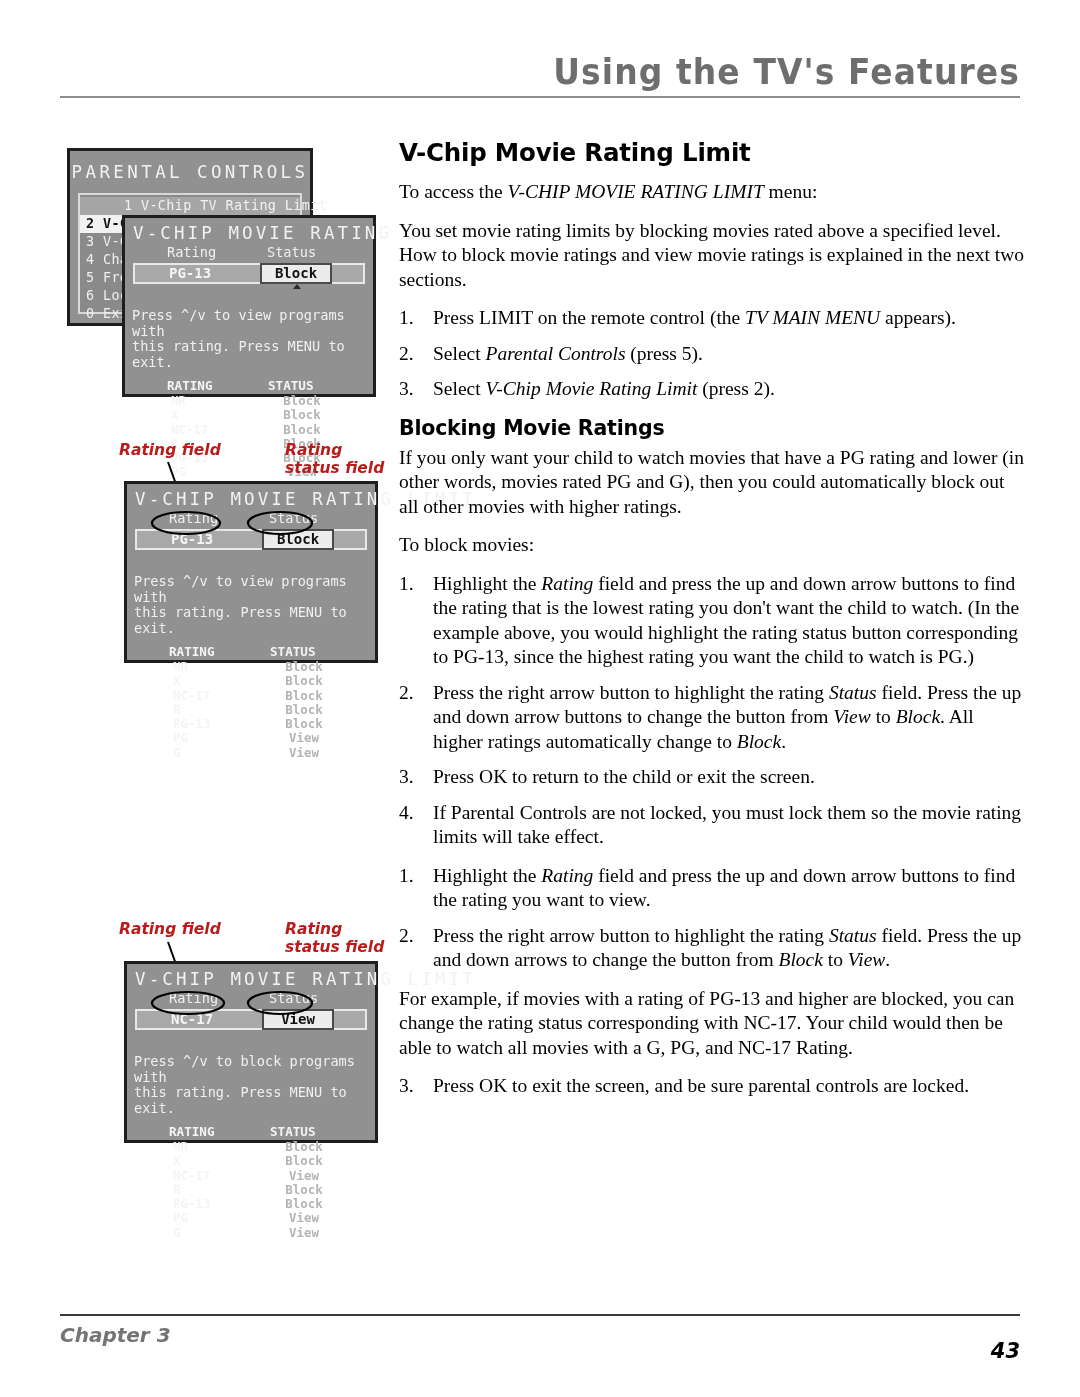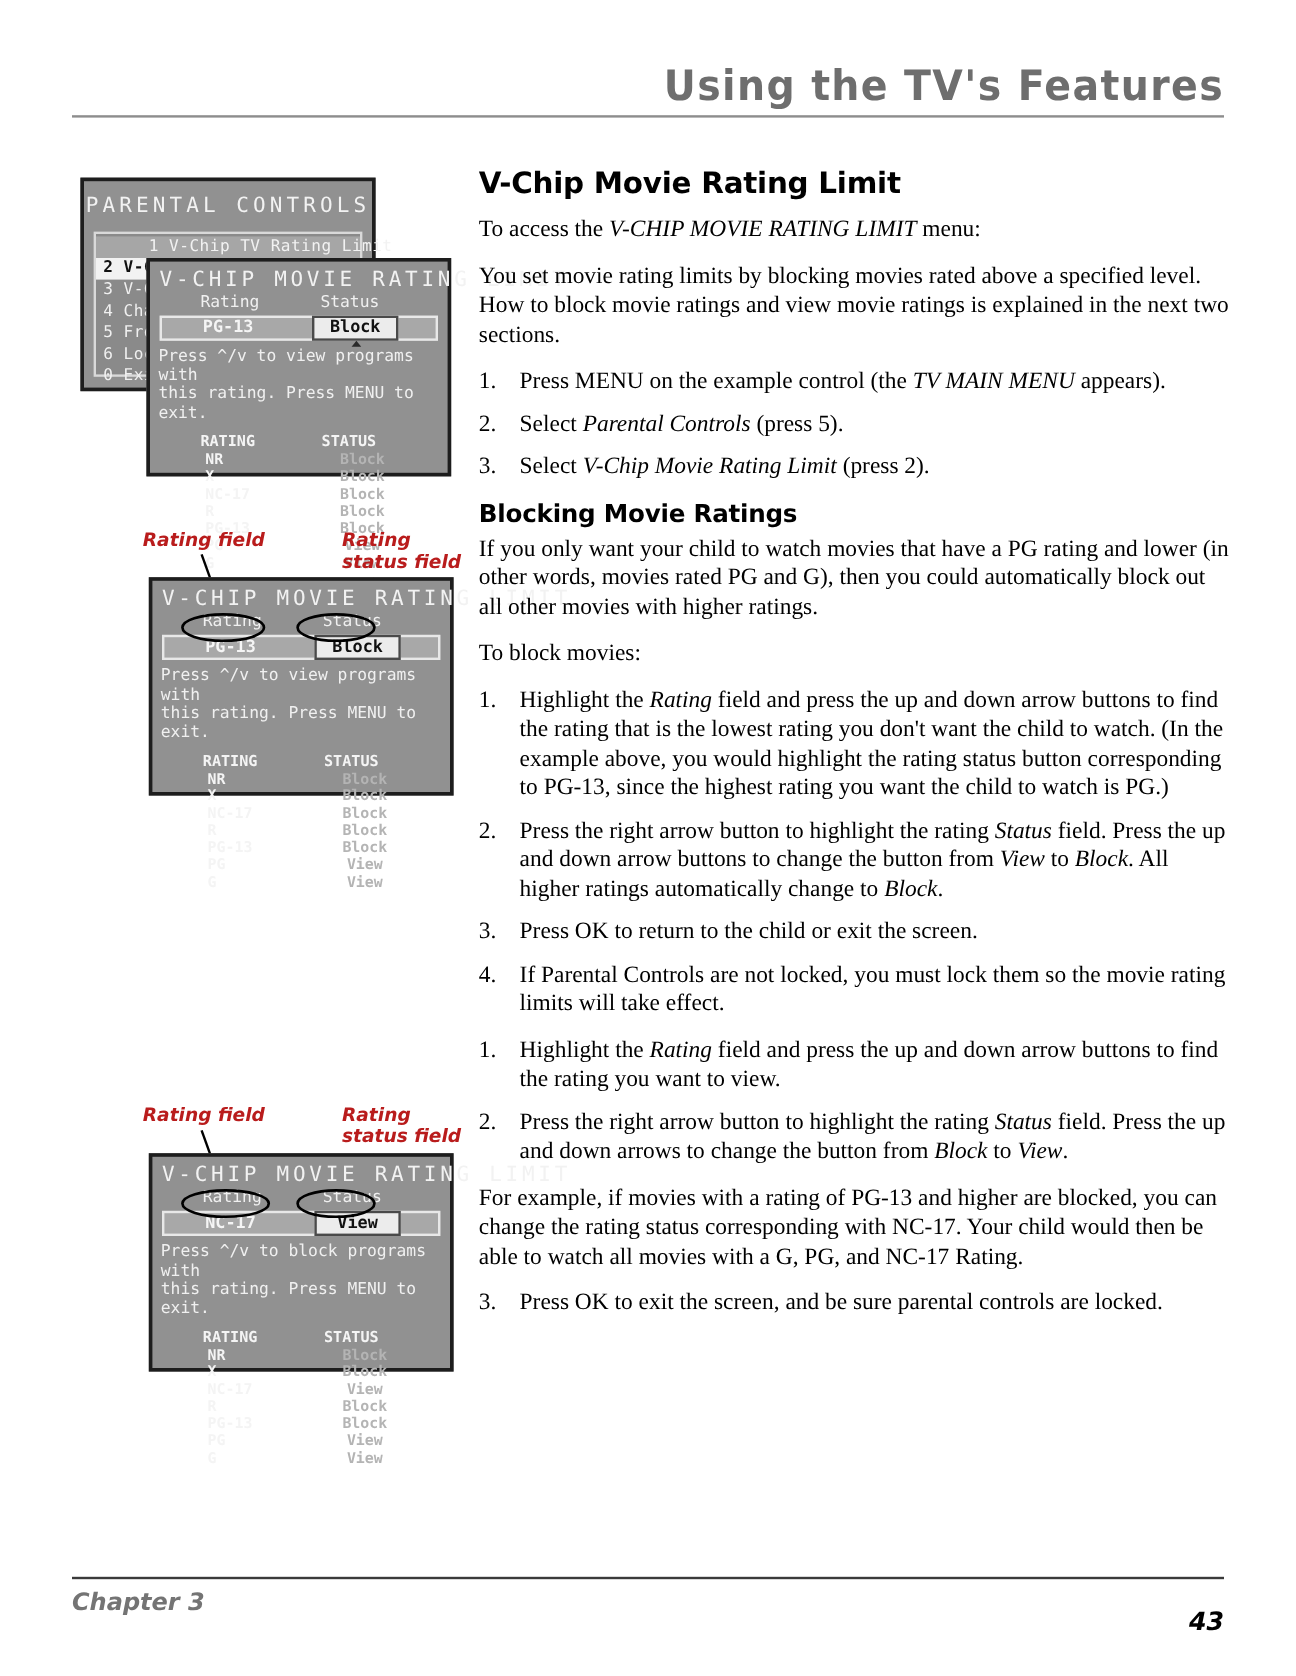--- a/index.html
+++ b/index.html
@@ -232,21 +232,21 @@
   .status-caret {
     position: absolute;
     left: 158px;
     top: 19px;
     width: 0; height: 0;
     border-left: 4px solid transparent;
     border-right: 4px solid transparent;
     border-bottom: 5px solid #2a2a2a;
   }
   .vchip-help {
-    margin: 6px 0 0 7px;
+    margin: 24px 0 0 7px;
     font-size: 13.6px;
     line-height: 15.5px;
     color: #f0f0f0;
     white-space: pre-line;
   }
   .vchip-table {
     margin: 8px 0 0 0;
     position: relative;
   }
   .vchip-table .th-row {
@@ -468,21 +468,21 @@
 
 <div id="content-column">
 
   <h1 class="section-title">V-Chip Movie Rating Limit</h1>
 
   <p class="body-text"><span>To access the </span><em>V-CHIP MOVIE RATING LIMIT</em><span> menu:</span></p>
 
   <p class="body-text">You set movie rating limits by blocking movies rated above a specified level. How to block movie ratings and view movie ratings is explained in the next two sections.</p>
 
   <ol class="ol-list">
-    <li><span class="num">1.</span><span>Press MENU on the example control (the </span><em>TV MAIN MENU</em><span> appears).</span></li>
+    <li><span class="num">1.</span><span>Press LIMIT on the remote control (the </span><em>TV MAIN MENU</em><span> appears).</span></li>
     <li><span class="num">2.</span><span>Select </span><em>Parental Controls</em><span> (press 5).</span></li>
     <li><span class="num">3.</span><span>Select </span><em>V-Chip Movie Rating Limit</em><span> (press 2).</span></li>
   </ol>
 
   <h2 class="subsection-title spacer-top">Blocking Movie Ratings</h2>
   <p class="body-text">If you only want your child to watch movies that have a PG rating and lower (in other words, movies rated PG and G), then you could automatically block out all other movies with higher ratings.</p>
   <p class="body-text">To block movies:</p>
 
   <ol class="ol-list">
     <li><span class="num">1.</span><span>Highlight the </span><em>Rating</em><span> field and press the up and down arrow buttons to find the rating that is the lowest rating you don't want the child to watch.  (In the example above, you would highlight the rating status button corresponding to PG-13, since the highest rating you want the child to watch is PG.)</span></li>

